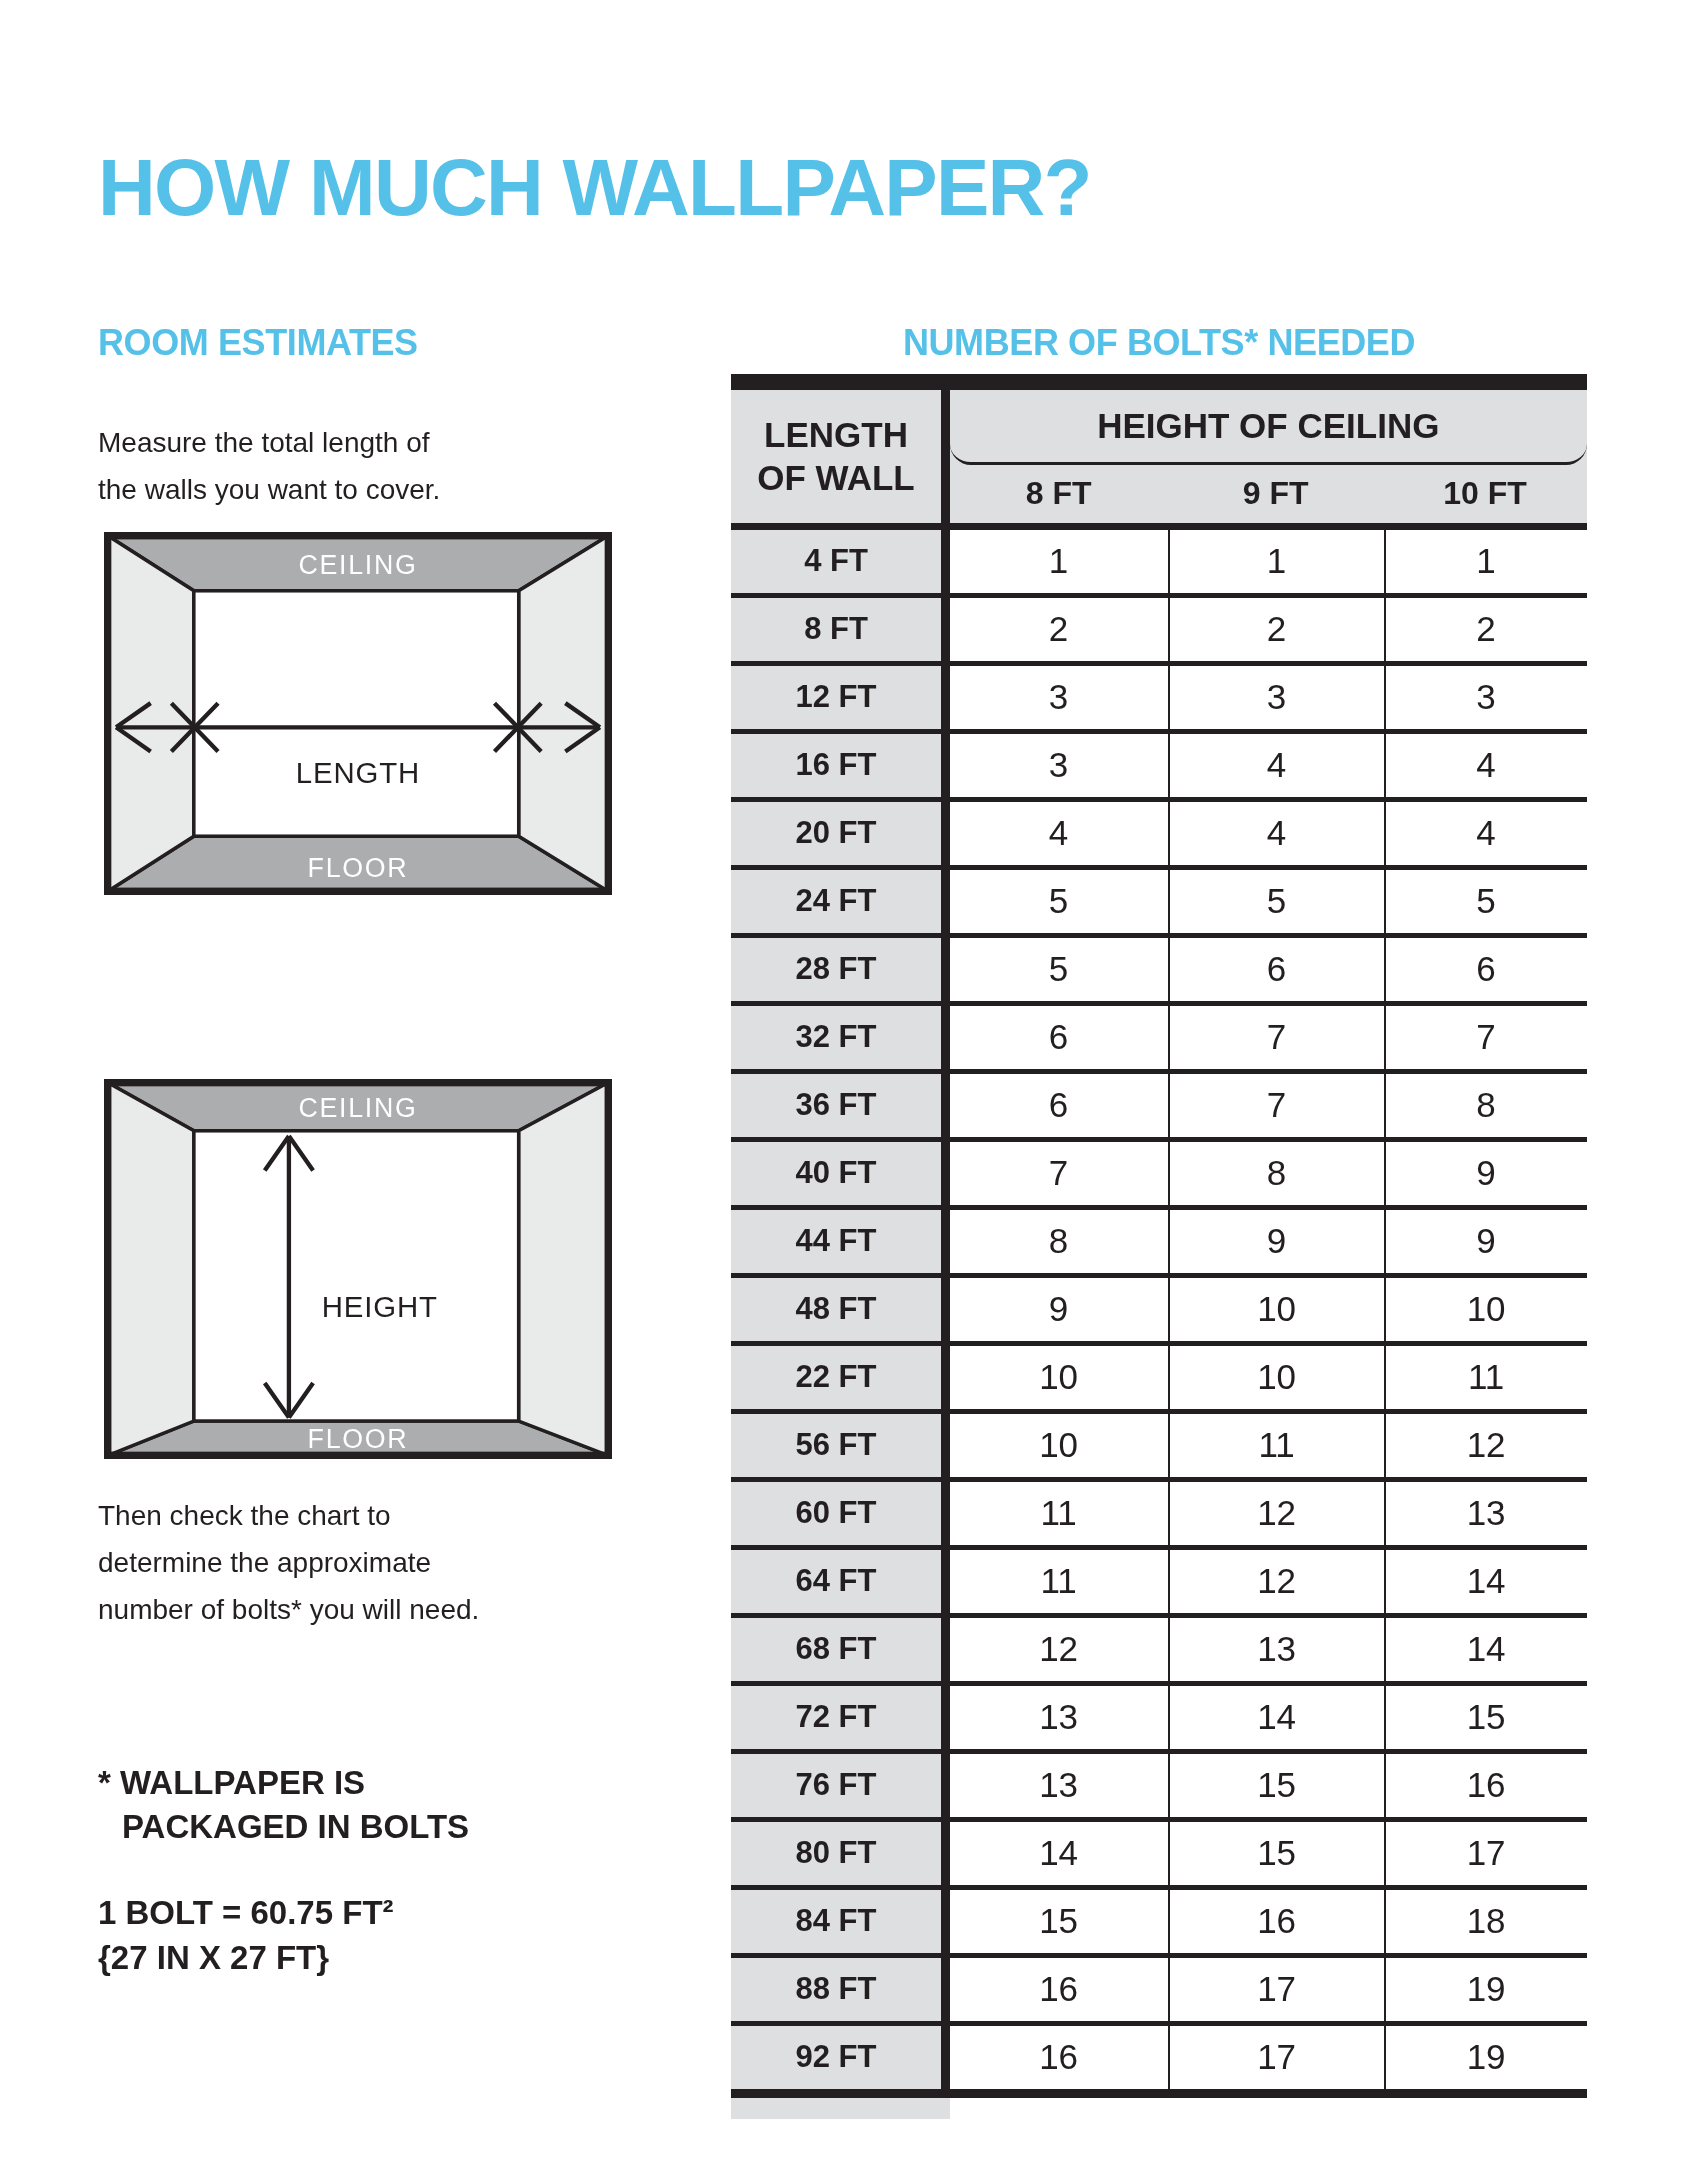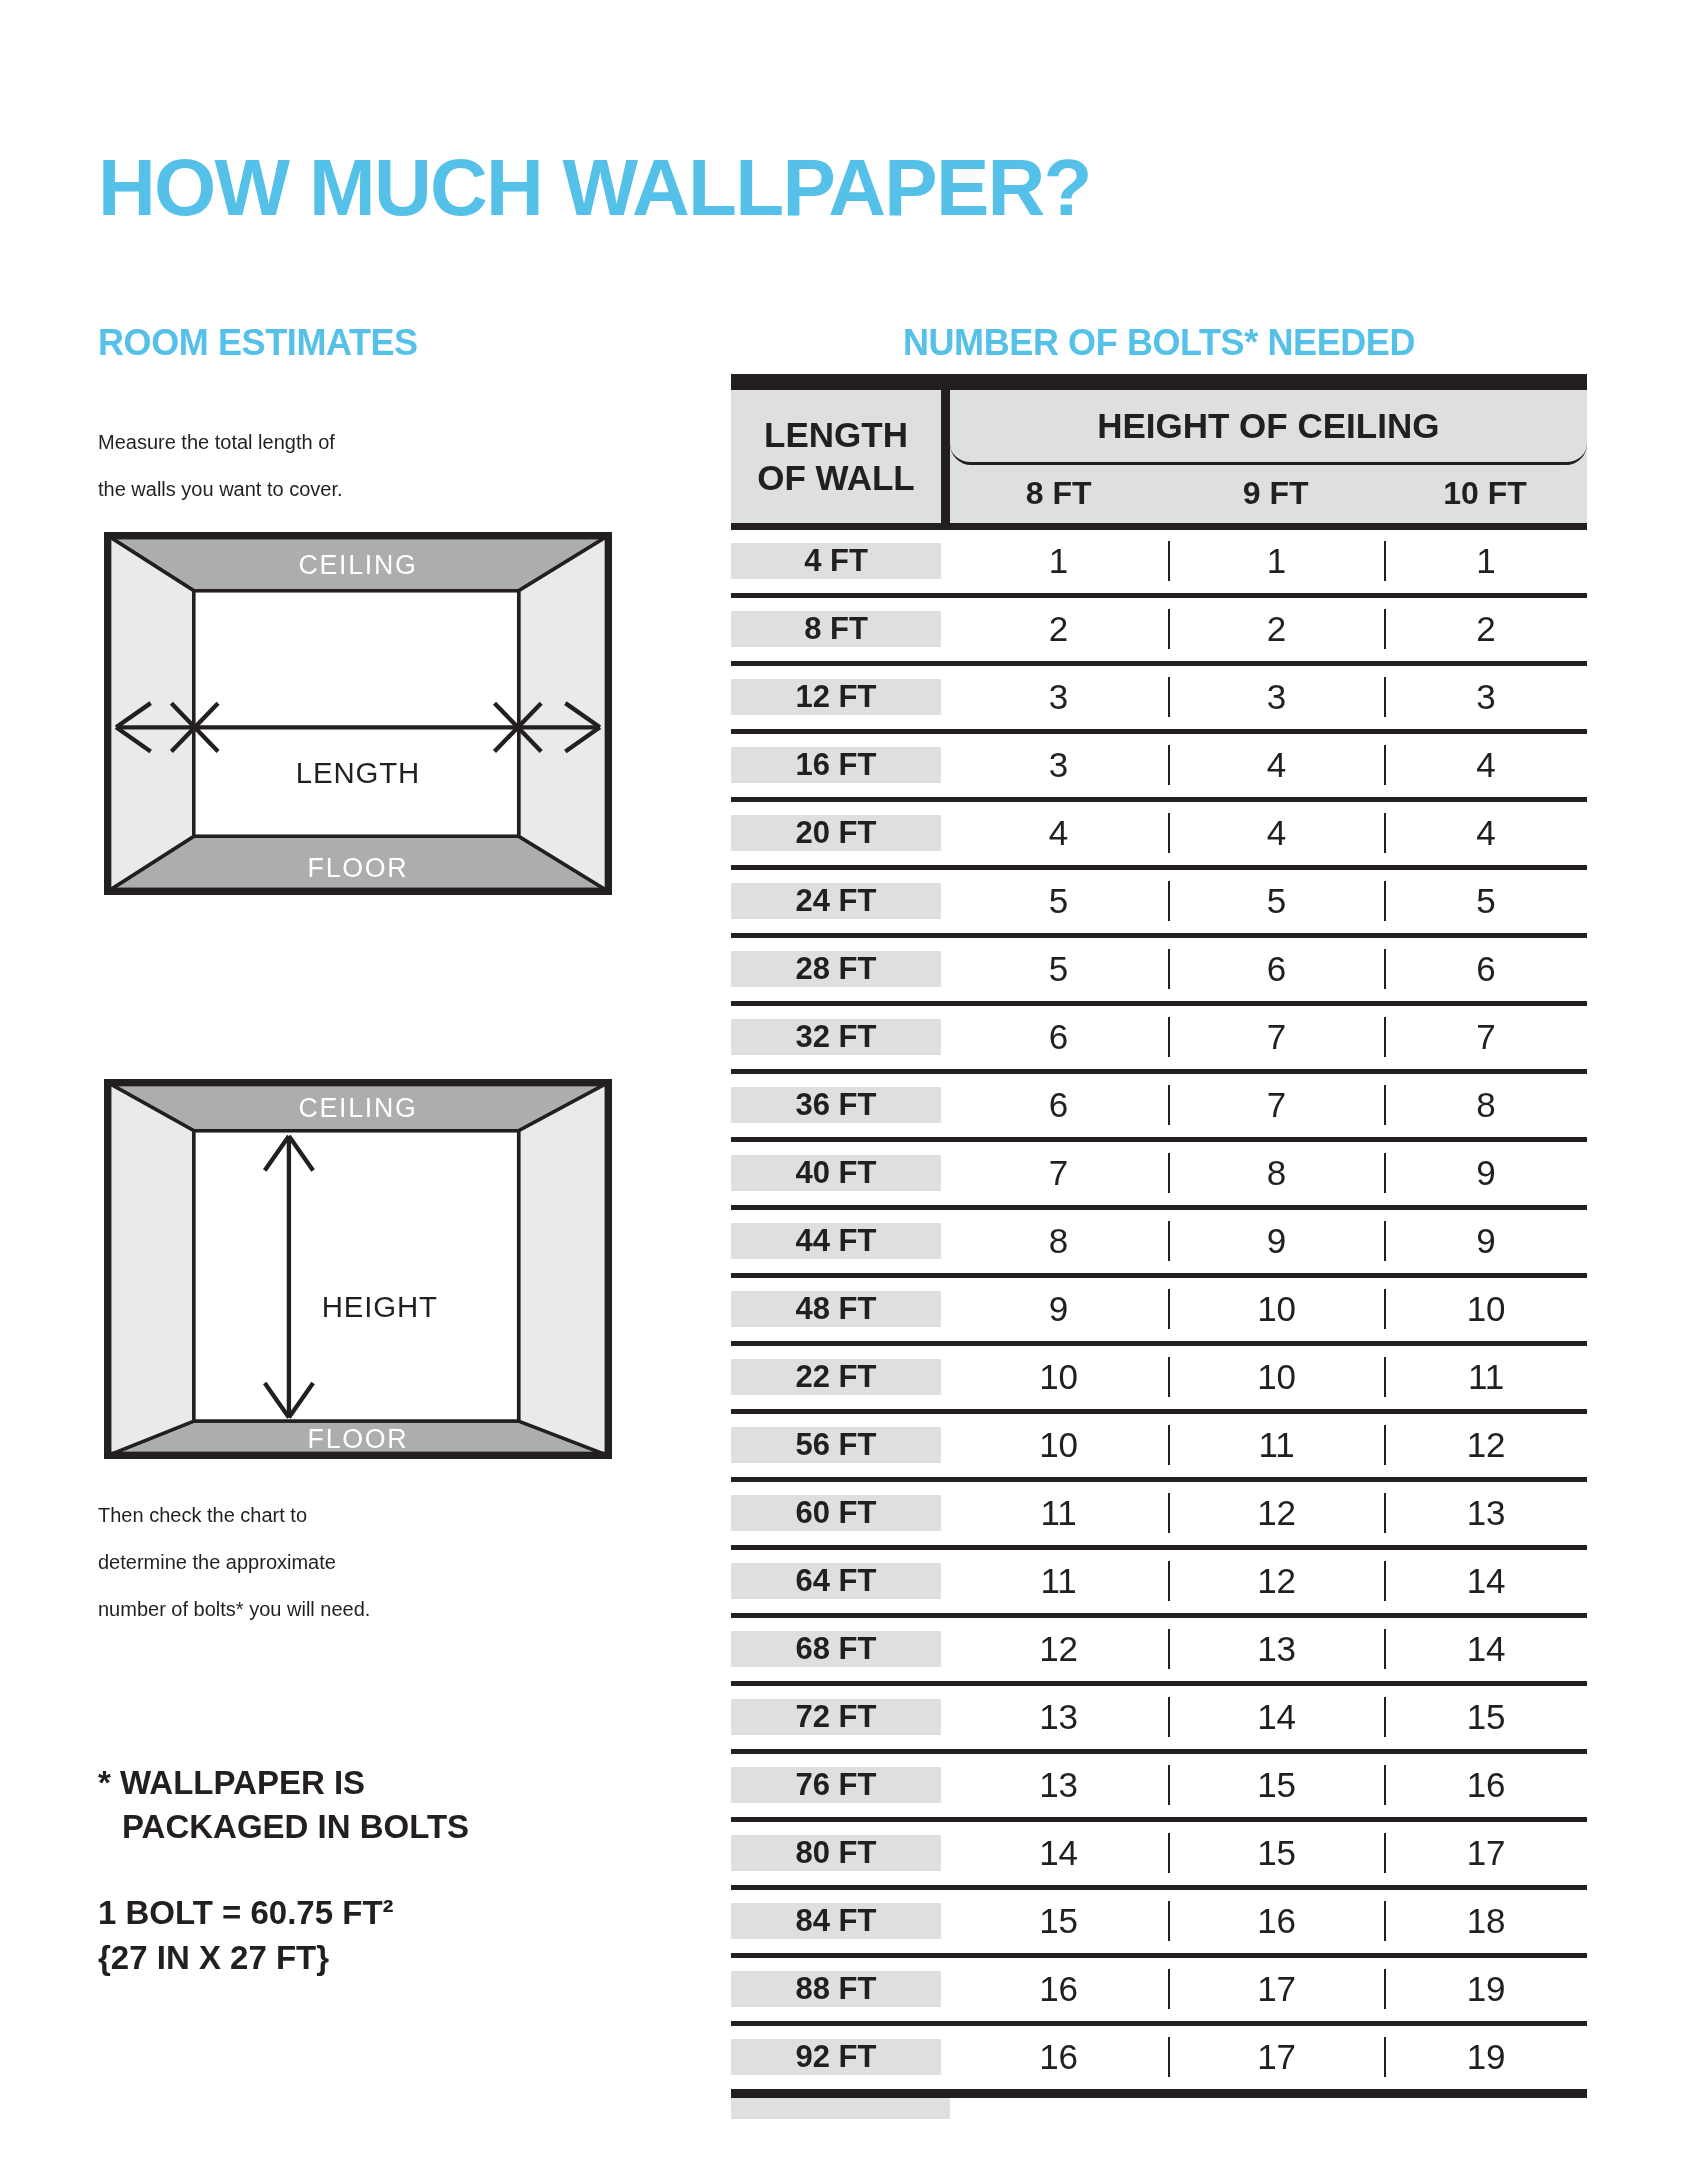--- a/index.html
+++ b/index.html
@@ -14,21 +14,21 @@
     position:absolute; left:98px; top:145px;
     font-size:80px; font-weight:bold; letter-spacing:-1.7px; color:#55C1E8; line-height:86px;
   }
   .section-heading{
     position:absolute; top:322px; font-size:36px; font-weight:bold; color:#55C1E8; letter-spacing:-0.4px;
   }
   .room-estimates-heading{left:98px;}
   .table-heading{left:731px; width:856px; text-align:center;}
 
   
-  .step{position:absolute; left:98px; font-size:20px; line-height:47px; color:#231F20;}
+  .step{position:absolute; left:98px; font-size:28px; line-height:47px; color:#231F20;}
   .step1{top:419px;}
   .step2{top:941px;}
   .step3{top:1492px;}
   .footnote{position:absolute; left:98px; top:1761px; font-size:33px; font-weight:bold; line-height:44px;}
   .footnote-line2{margin-left:24px;}
   .bolt-info{position:absolute; left:98px; top:1890px; font-size:33px; font-weight:bold; line-height:45px;}
 
   
   .diagram{position:absolute; left:104px;}
   .diagram1{top:532px;}
@@ -49,21 +49,21 @@
     height:75px; border-bottom:3.5px solid #231F20; display:flex; align-items:center; justify-content:center;
     font-size:35px; font-weight:bold;border-radius:21px;
   }
   .subcols{flex:1; display:flex; align-items:center;}
   .subcol{font-size:32px; font-weight:bold; text-align:center;}
   .subcol-1{width:218px;}
   .subcol-2{width:216px;}
   .subcol-3{width:203px;}
 
   .tbody{}
-  .trow{display:flex; height:68px; border-bottom:5.2px solid #231F20;align-items:center;}
+  .trow{display:flex; height:68px; border-bottom:5.2px solid #231F20;}
   .trow:last-child{border-bottom:none; height:63px;}
   .td-label{
     width:210px; background:#DEDFE0; display:flex; align-items:center; justify-content:center;
     font-size:31px; font-weight:bold;
   }
   .td-val{display:flex; align-items:center; justify-content:center; font-size:35px; background:#ffffff;}
   .td-val-1{width:218px;}
   .td-val-2{width:216px; border-left:2.6px solid #231F20;}
   .td-val-3{width:203px; border-left:2.6px solid #231F20;}
   .bottombar{height:9.5px; background:#231F20;}

